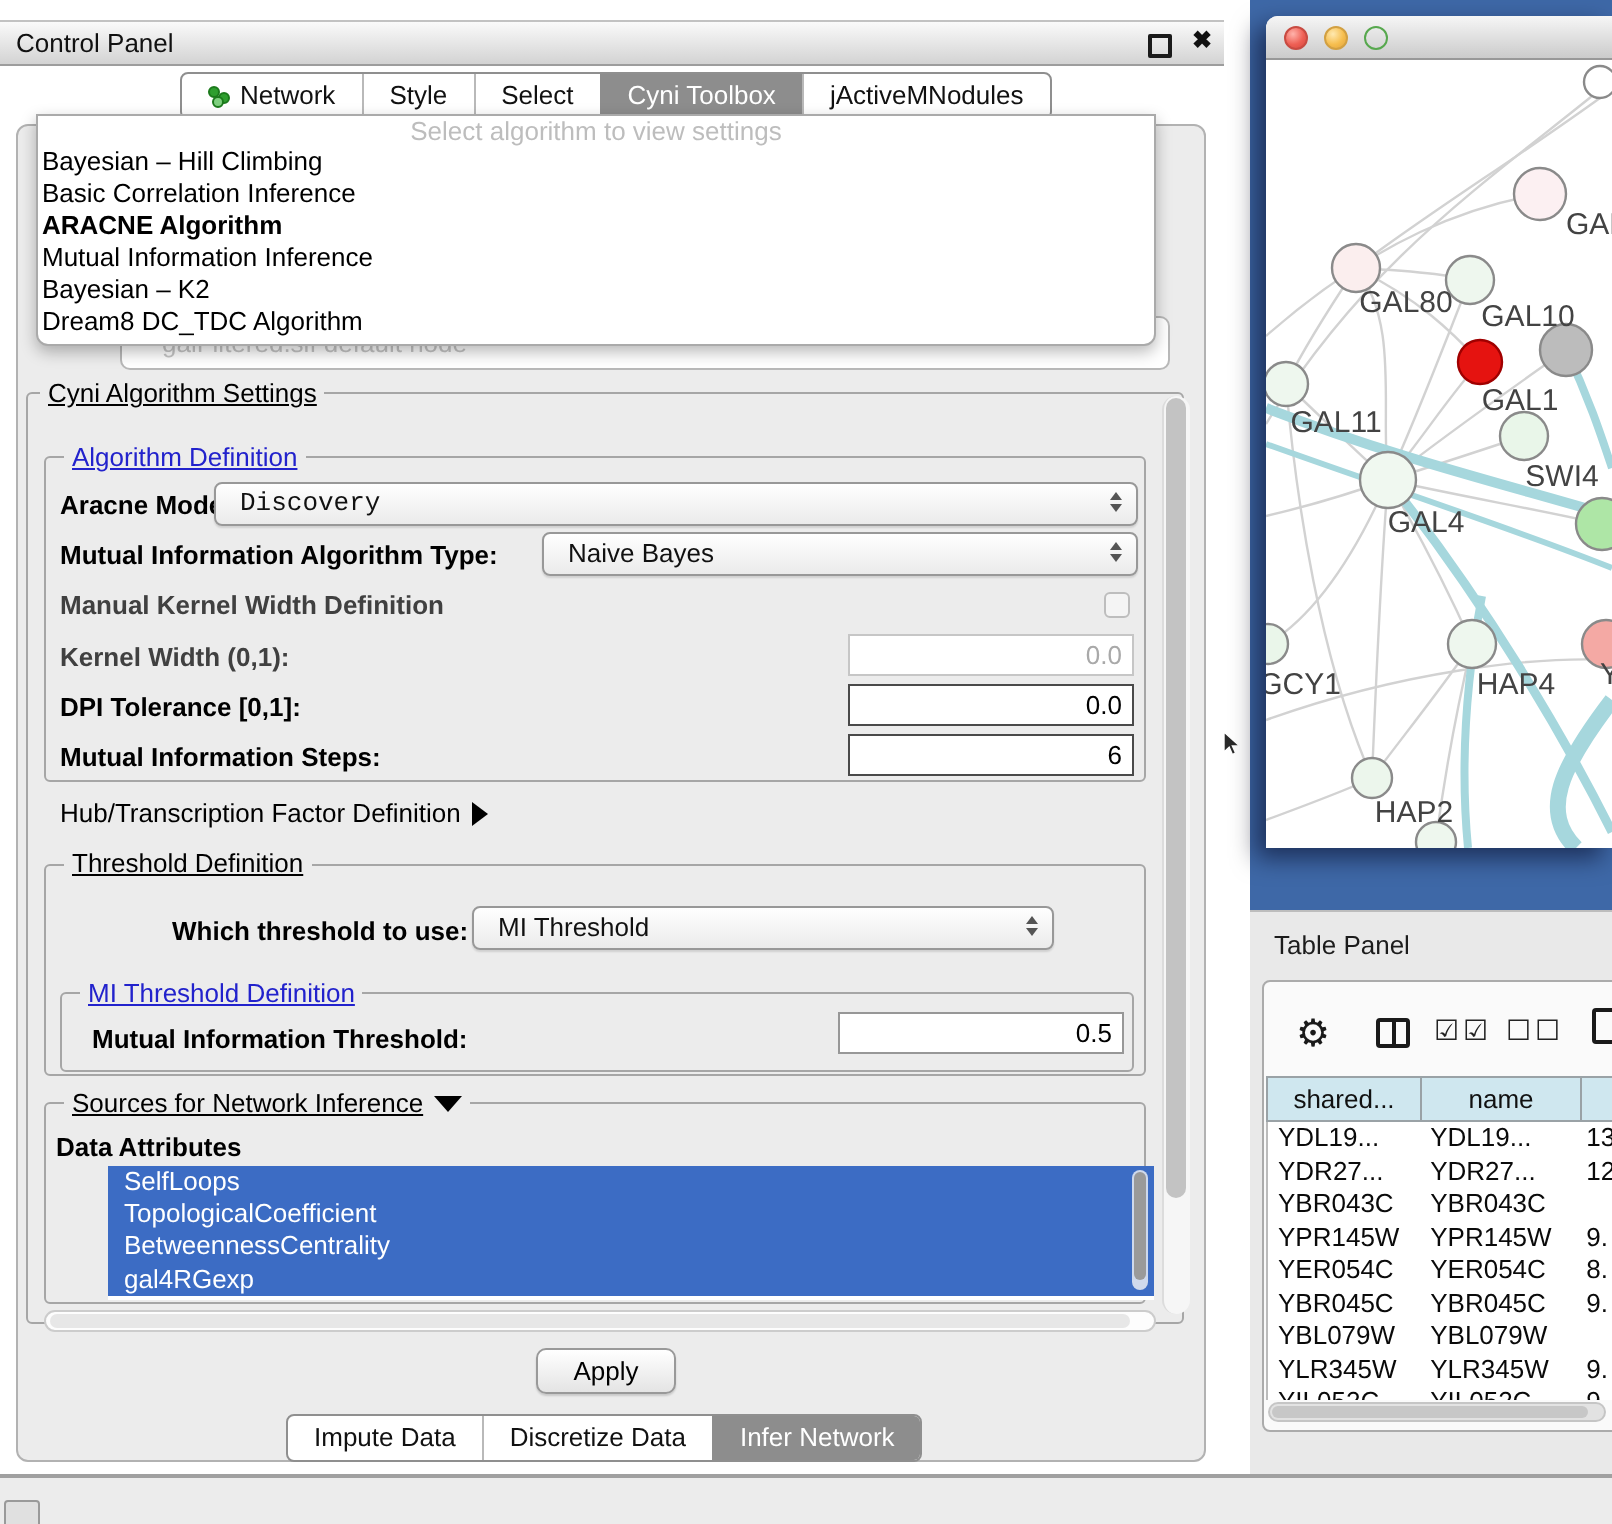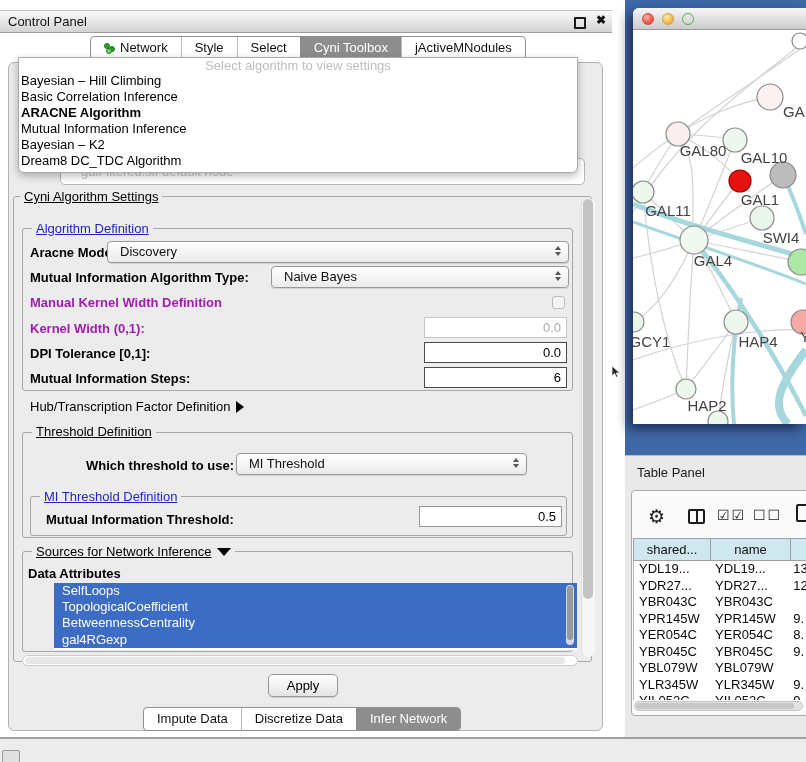--- a/index.html
+++ b/index.html
@@ -29,21 +29,21 @@
   .algo-placeholder{height:15px;line-height:15px;text-align:center;color:#bdbdbd;font-size:13px;}
   .algo-item{height:16px;line-height:16px;font-size:13px;color:#000;padding-left:2px;white-space:nowrap;}
   .algo-item.boldsel{font-weight:bold;}
   .ghost-combo{position:absolute;left:60px;top:158px;width:525px;height:27px;background:#fff;
     border:1px solid #b8b8b8;border-radius:5px;box-sizing:border-box;z-index:10;}
   .ghost-combo span{position:absolute;left:20px;top:5px;font-size:13px;color:#c6c6c6;}
   
   .group{position:absolute;border:1px solid #a6a6a6;border-radius:3px;box-sizing:border-box;}
   .group-label{position:absolute;font-size:13px;background:#ececec;padding:0 4px;white-space:nowrap;z-index:5;text-decoration:underline;}
   .blabel{position:absolute;font-size:13px;font-weight:bold;color:#000;white-space:nowrap;}
-  .graytxt{color:#a21caf;}
+  .graytxt{color:#404040;}
   .mac-combo{position:absolute;height:22px;border:1px solid #989898;border-radius:4px;
     background:linear-gradient(#ffffff,#ebebeb);font-size:13px;line-height:20px;padding-left:12px;
     box-sizing:border-box;color:#111;box-shadow:0 1px 1px rgba(0,0,0,.12);}
   .steppers{position:absolute;right:7px;top:4px;display:flex;flex-direction:column;gap:2px;}
   .tri-up{width:0;height:0;border-left:3.5px solid transparent;border-right:3.5px solid transparent;border-bottom:4.5px solid #555;}
   .tri-dn{width:0;height:0;border-left:3.5px solid transparent;border-right:3.5px solid transparent;border-top:4.5px solid #555;}
   .field{position:absolute;height:21px;background:#fff;border:1px solid #4a4a4a;box-sizing:border-box;
     font-size:13px;line-height:19px;text-align:right;padding-right:5px;color:#000;}
   .field.dis{border-color:#c6c6c6;color:#a9a9a9;}
   .field.med{border-color:#979797;}
@@ -150,21 +150,21 @@
 <div class="group" style="left:13px;top:196px;width:579px;height:466px;"></div>
 <div class="group-label" style="left:20px;top:189px;">Cyni Algorithm Settings</div>
 <div class="vscroll">
     <div class="vthumb"></div>
   </div>
 
 <div class="group" style="left:22px;top:228px;width:551px;height:163px;"></div>
 <div class="group-label" style="left:32px;top:221px;color:#2222cc;">Algorithm Definition</div>
 
 <div class="blabel" style="left:30px;top:245px;">Aracne Mode:</div>
-<div class="mac-combo" style="left:107px;top:241px;width:462px;">
+<div class="mac-combo" style="left:107px;top:241px;width:462px;font-family:Liberation Mono, monospace;">
   <span>Discovery</span>
   <span class="steppers">
       <span class="tri-up"></span>
       <span class="tri-dn"></span>
     </span>
 </div>
 
 <div class="blabel" style="left:30px;top:270px;">Mutual Information Algorithm Type:</div>
 <div class="mac-combo" style="left:271px;top:266px;width:298px;">
   <span>Naive Bayes</span>

